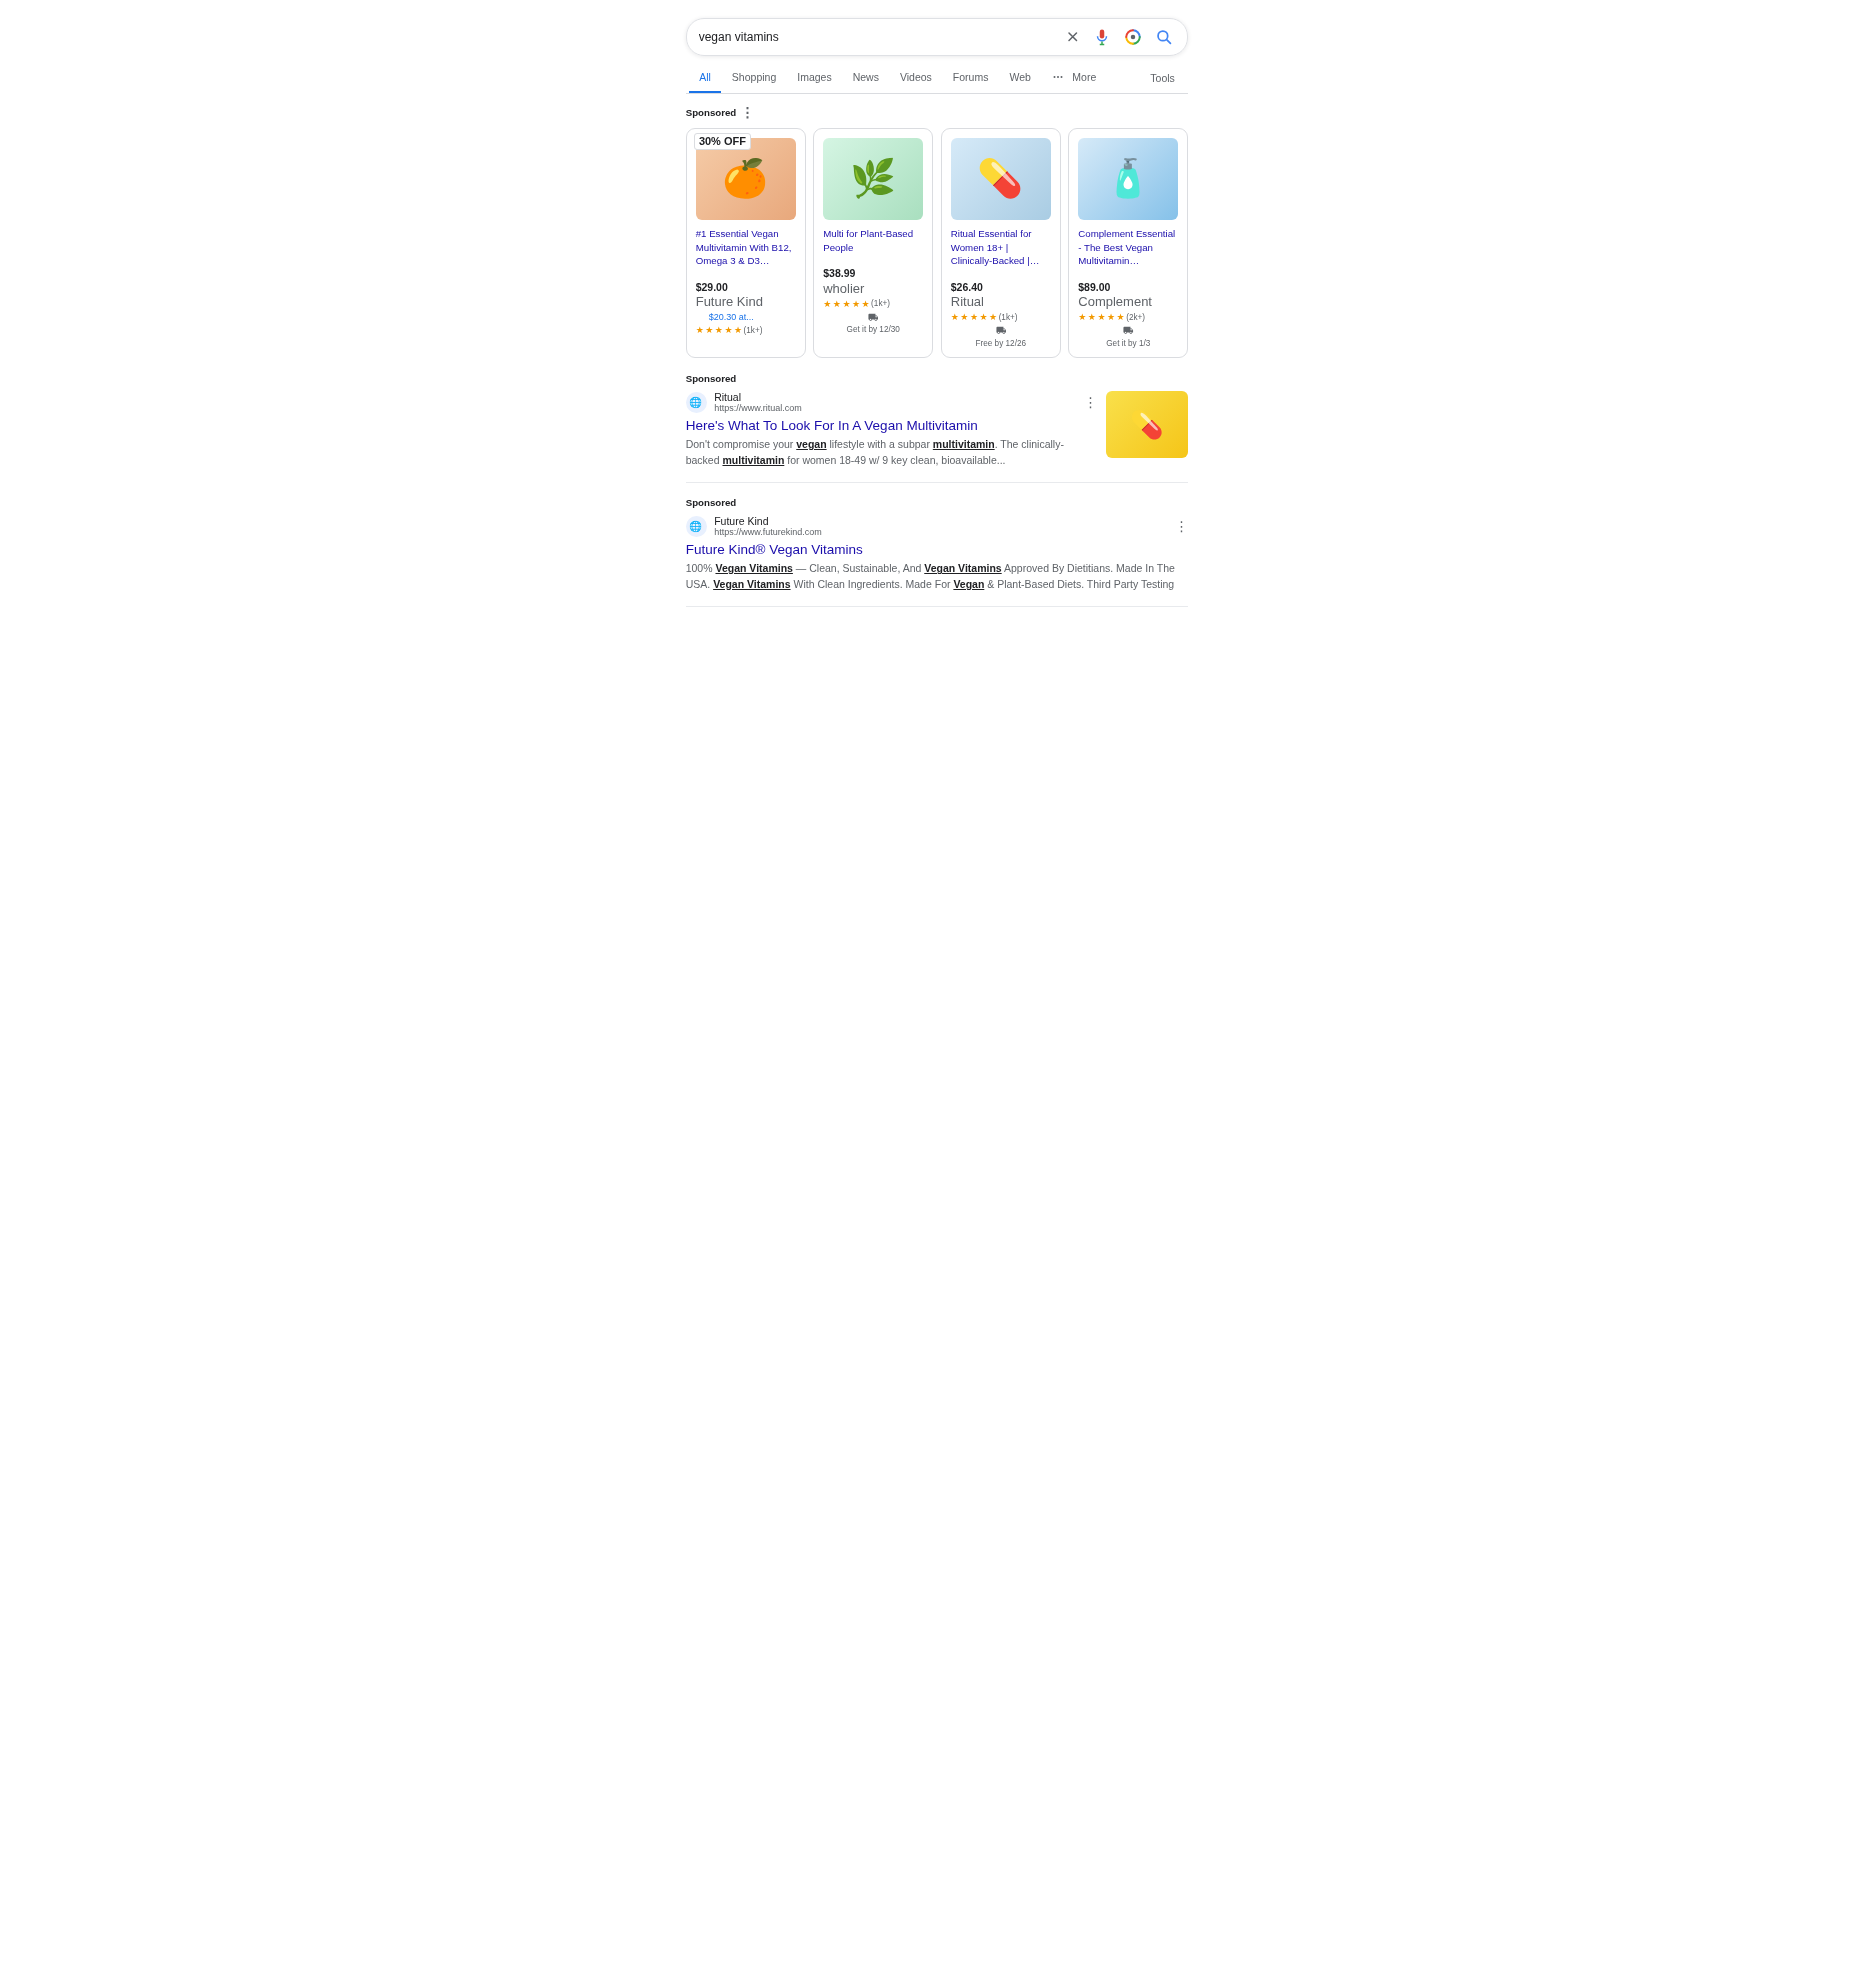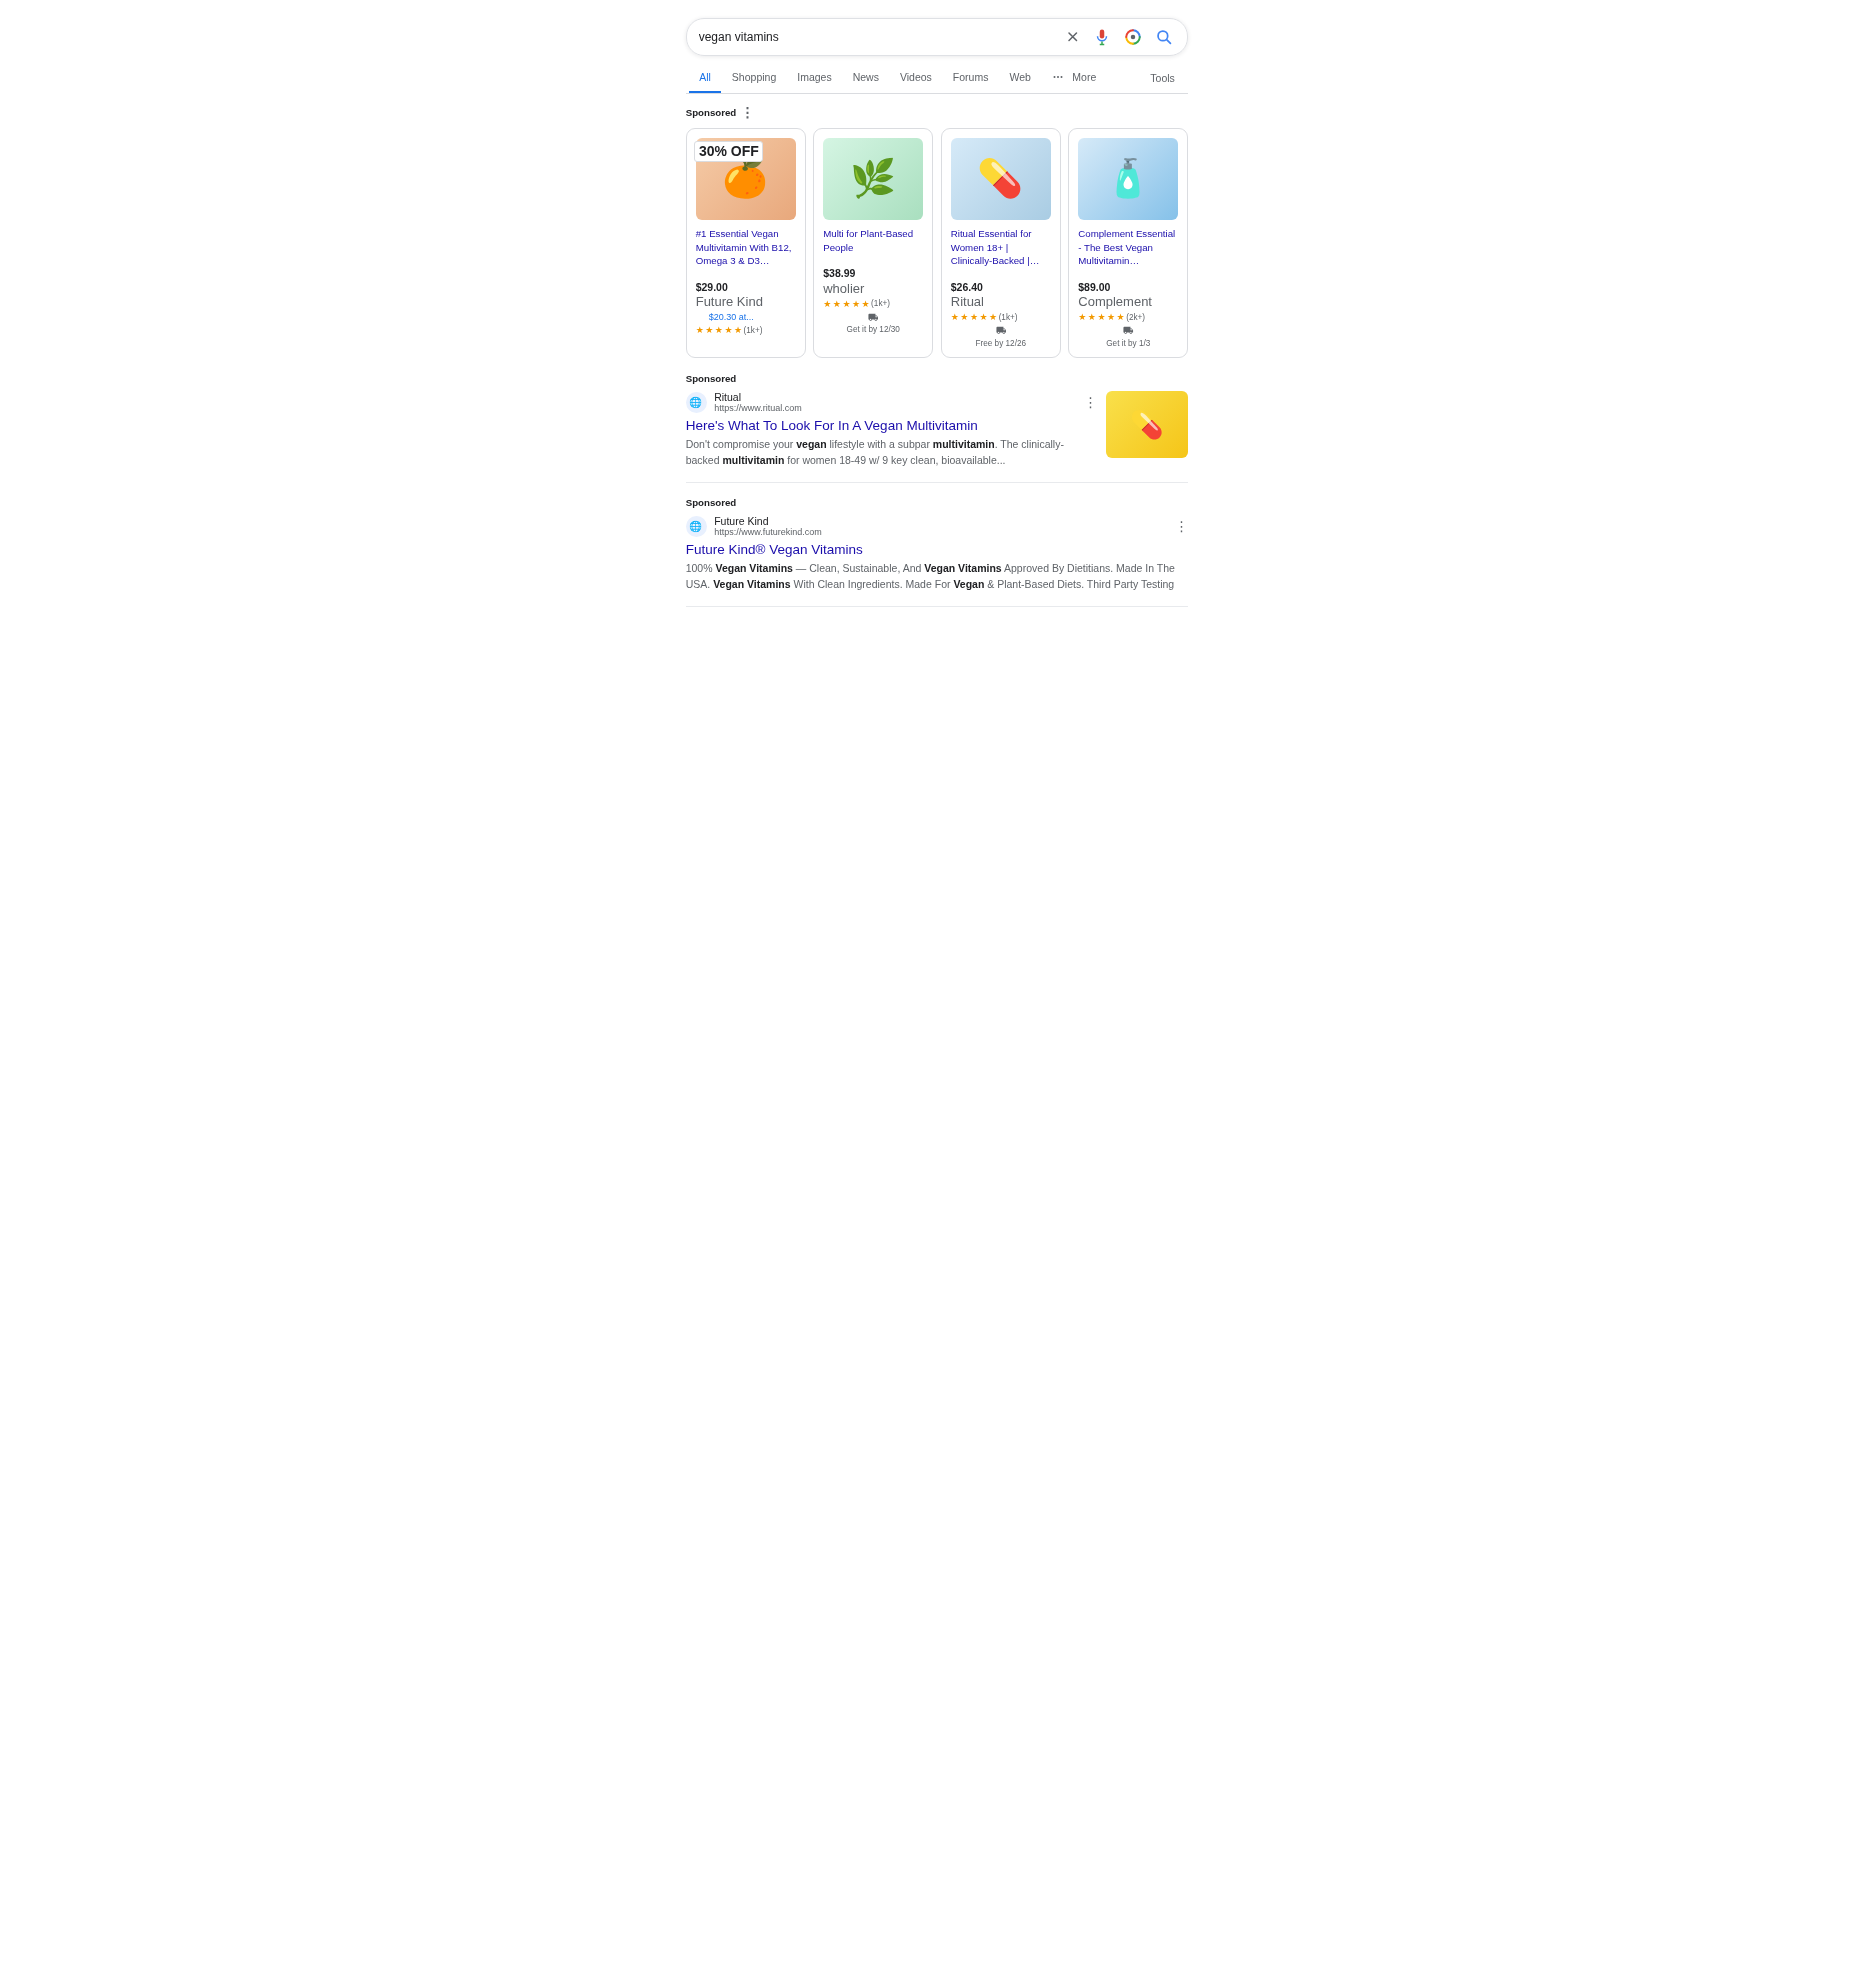--- a/index.html
+++ b/index.html
@@ -109,26 +109,26 @@
       flex: 1;
       min-width: 105px;
       border: 0.7px solid #dadce0;
       border-radius: 9px;
       padding: 9px;
       cursor: pointer;
       position: relative;
     }
     .badge-off {
       position: absolute;
-      top: 12px;
+      top: 4px;
       left: 7.5px;
       background: #fff;
       border: 0.7px solid #dadce0;
       border-radius: 3px;
-      font-size: 14px;
+      font-size: 11px;
       font-weight: 700;
       padding: 1.5px 3.7px;
       color: #202124;
     }
     .product-image-placeholder {
       width: 100%;
       height: 82px;
       display: flex;
       align-items: center;
       justify-content: center;
@@ -232,20 +232,21 @@
     }
     .ad-description {
       font-size: 10.5px;
       color: #5f6368;
       line-height: 1.5;
       clear: none;
     }
     .ad-description .bold {
       font-weight: 600;
       color: #202124;
+      text-decoration: underline;
     }
     .clearfix::after {
       content: '';
       display: table;
       clear: both;
     }
 
     
     .star-full { color: #f29900; }
     .star-half { color: #f29900; }

